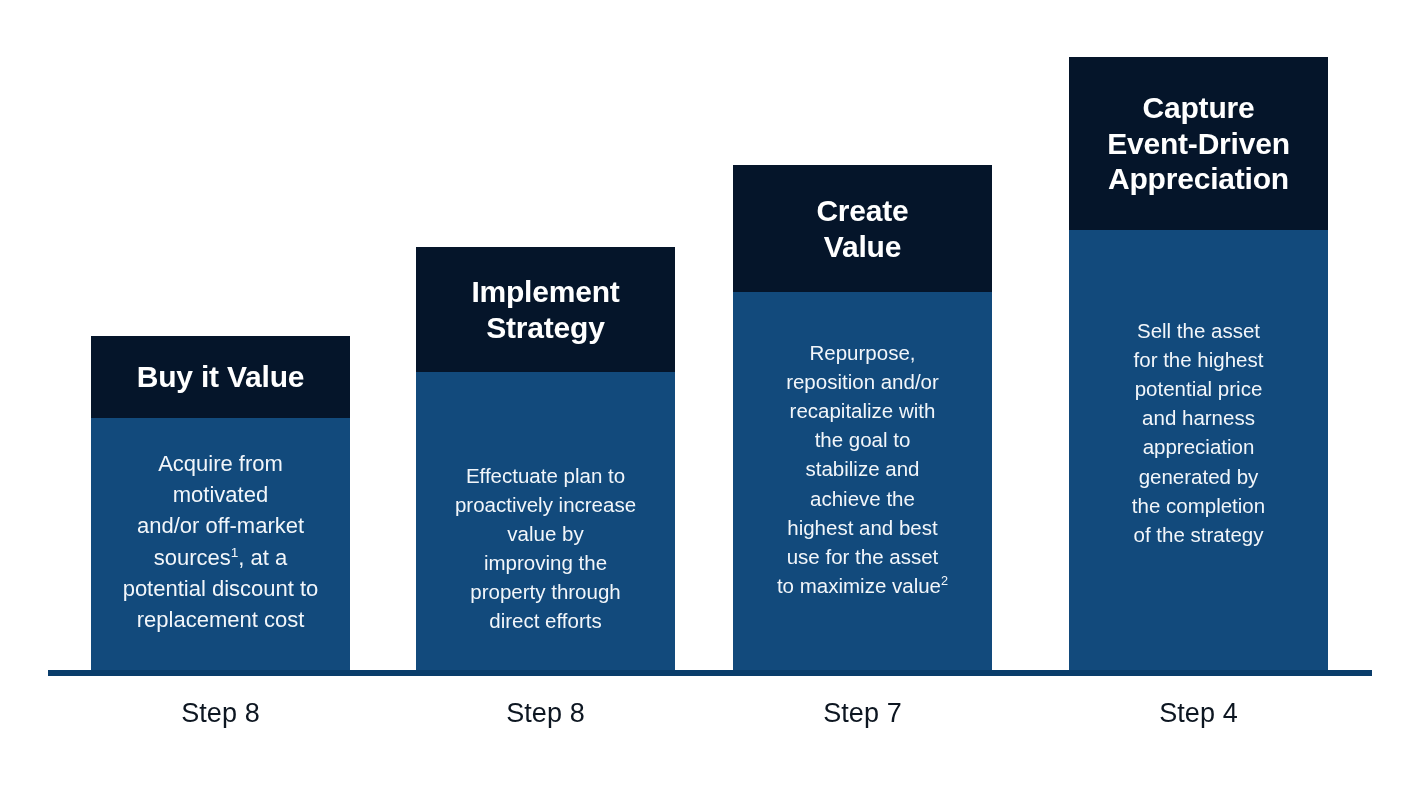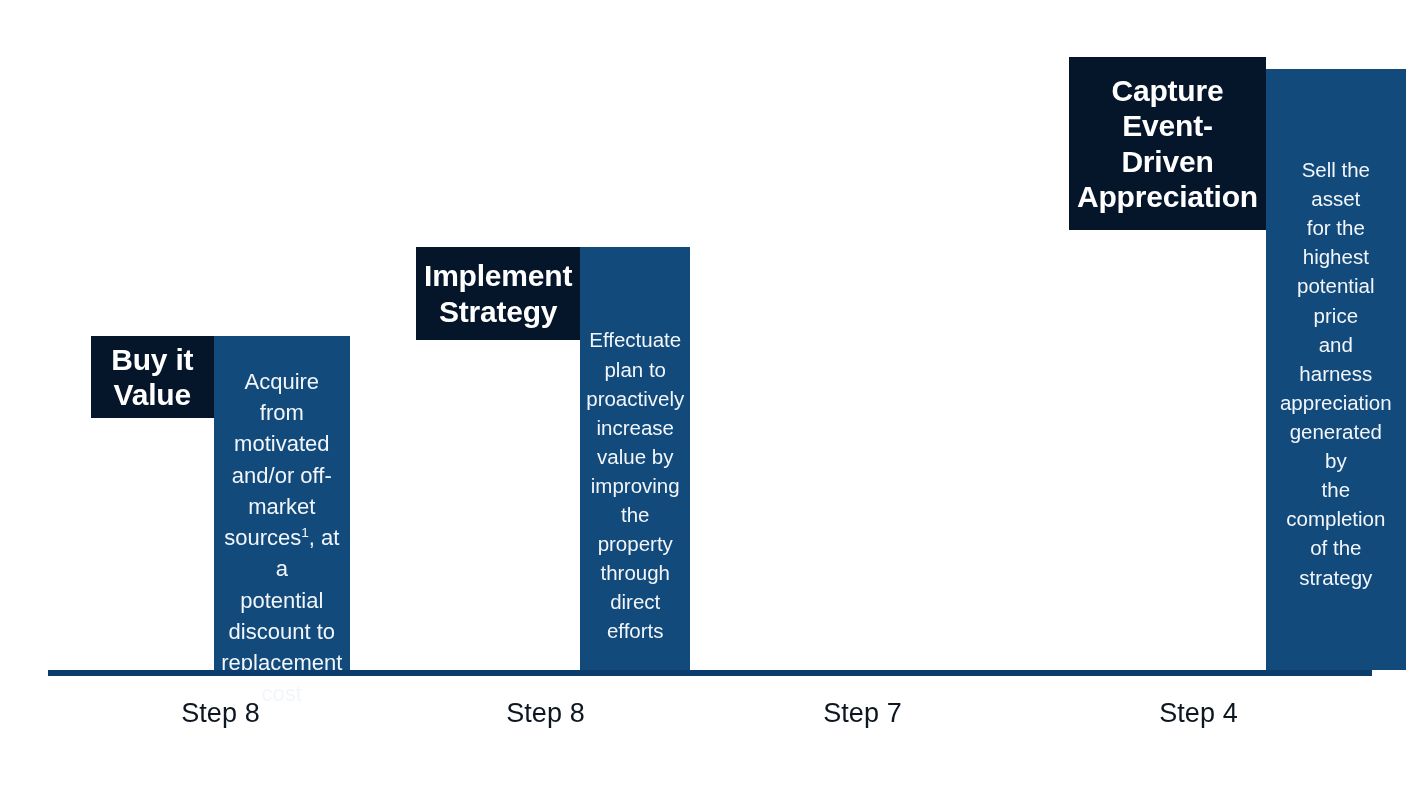--- a/index.html
+++ b/index.html
@@ -18,21 +18,21 @@
     position: relative;
     width: 1419px;
     height: 793px;
     background: #ffffff;
   }
 
   
   .bar {
     position: absolute;
     display: flex;
-    flex-direction: row;
+    flex-direction: column;
     box-sizing: border-box;
   }
   .bar-header {
     background: #05152a;
     color: #ffffff;
     display: flex;
     align-items: center;
     justify-content: center;
     text-align: center;
     box-sizing: border-box;
@@ -57,30 +57,30 @@
     display: block;
     width: 100%;
   }
 
   
   #bar-1 { left: 91px;   top: 336px; width: 259px; height: 334px; }
   #bar-1 .bar-header { height: 82px;  font-size: 30px; }
   #bar-1 .bar-body   { font-size: 22px; padding: 30px 6px 0 6px; }
 
   #bar-2 { left: 416px;  top: 247px; width: 259px; height: 423px; }
-  #bar-2 .bar-header { height: 93px; font-size: 30px; }
+  #bar-2 .bar-header { height: 125px; font-size: 30px; }
   #bar-2 .bar-body   { font-size: 20.5px; padding: 54px 6px 0 6px; align-items: center; }
 
   #bar-3 { left: 733px;  top: 165px; width: 259px; height: 505px; }
   #bar-3 .bar-header { height: 127px; font-size: 30px; }
   #bar-3 .bar-body   { font-size: 20.5px; padding: 46px 6px 0 6px; }
 
   #bar-4 { left: 1069px; top: 57px;  width: 259px; height: 613px; }
   #bar-4 .bar-header { height: 173px; font-size: 30px; }
-  #bar-4 .bar-body   { font-size: 20.5px; padding: 86px 14px 8px 14px; margin-top: 12px; }
+  #bar-4 .bar-body   { font-size: 20.5px; padding: 86px 14px 8px 14px; }
 
   
   #baseline {
     position: absolute;
     left: 48px;
     top: 670px;
     width: 1324px;
     height: 6px;
     background: #0a3d6b;
   }
@@ -115,20 +115,26 @@
     </div>
   </div>
 
   <div class="bar" id="bar-2">
     <div class="bar-header">Implement<br>Strategy</div>
     <div class="bar-body">
       <span>Effectuate plan to<br>proactively increase<br>value by<br>improving the<br>property through<br>direct efforts</span>
     </div>
   </div>
 
+  <div class="bar" id="bar-3">
+    <div class="bar-header">Create<br>Value</div>
+    <div class="bar-body">
+      <span>Repurpose,<br>reposition and/or<br>recapitalize with<br>the goal to<br>stabilize and<br>achieve the<br>highest and best<br>use for the asset<br>to maximize value<sup>2</sup></span>
+    </div>
+  </div>
 
   <div class="bar" id="bar-4">
     <div class="bar-header">Capture<br>Event-Driven<br>Appreciation</div>
     <div class="bar-body">
       <span>Sell the asset<br>for the highest<br>potential price<br>and harness<br>appreciation<br>generated by<br>the completion<br>of the strategy</span>
     </div>
   </div>
 
   <div id="baseline"></div>
 

